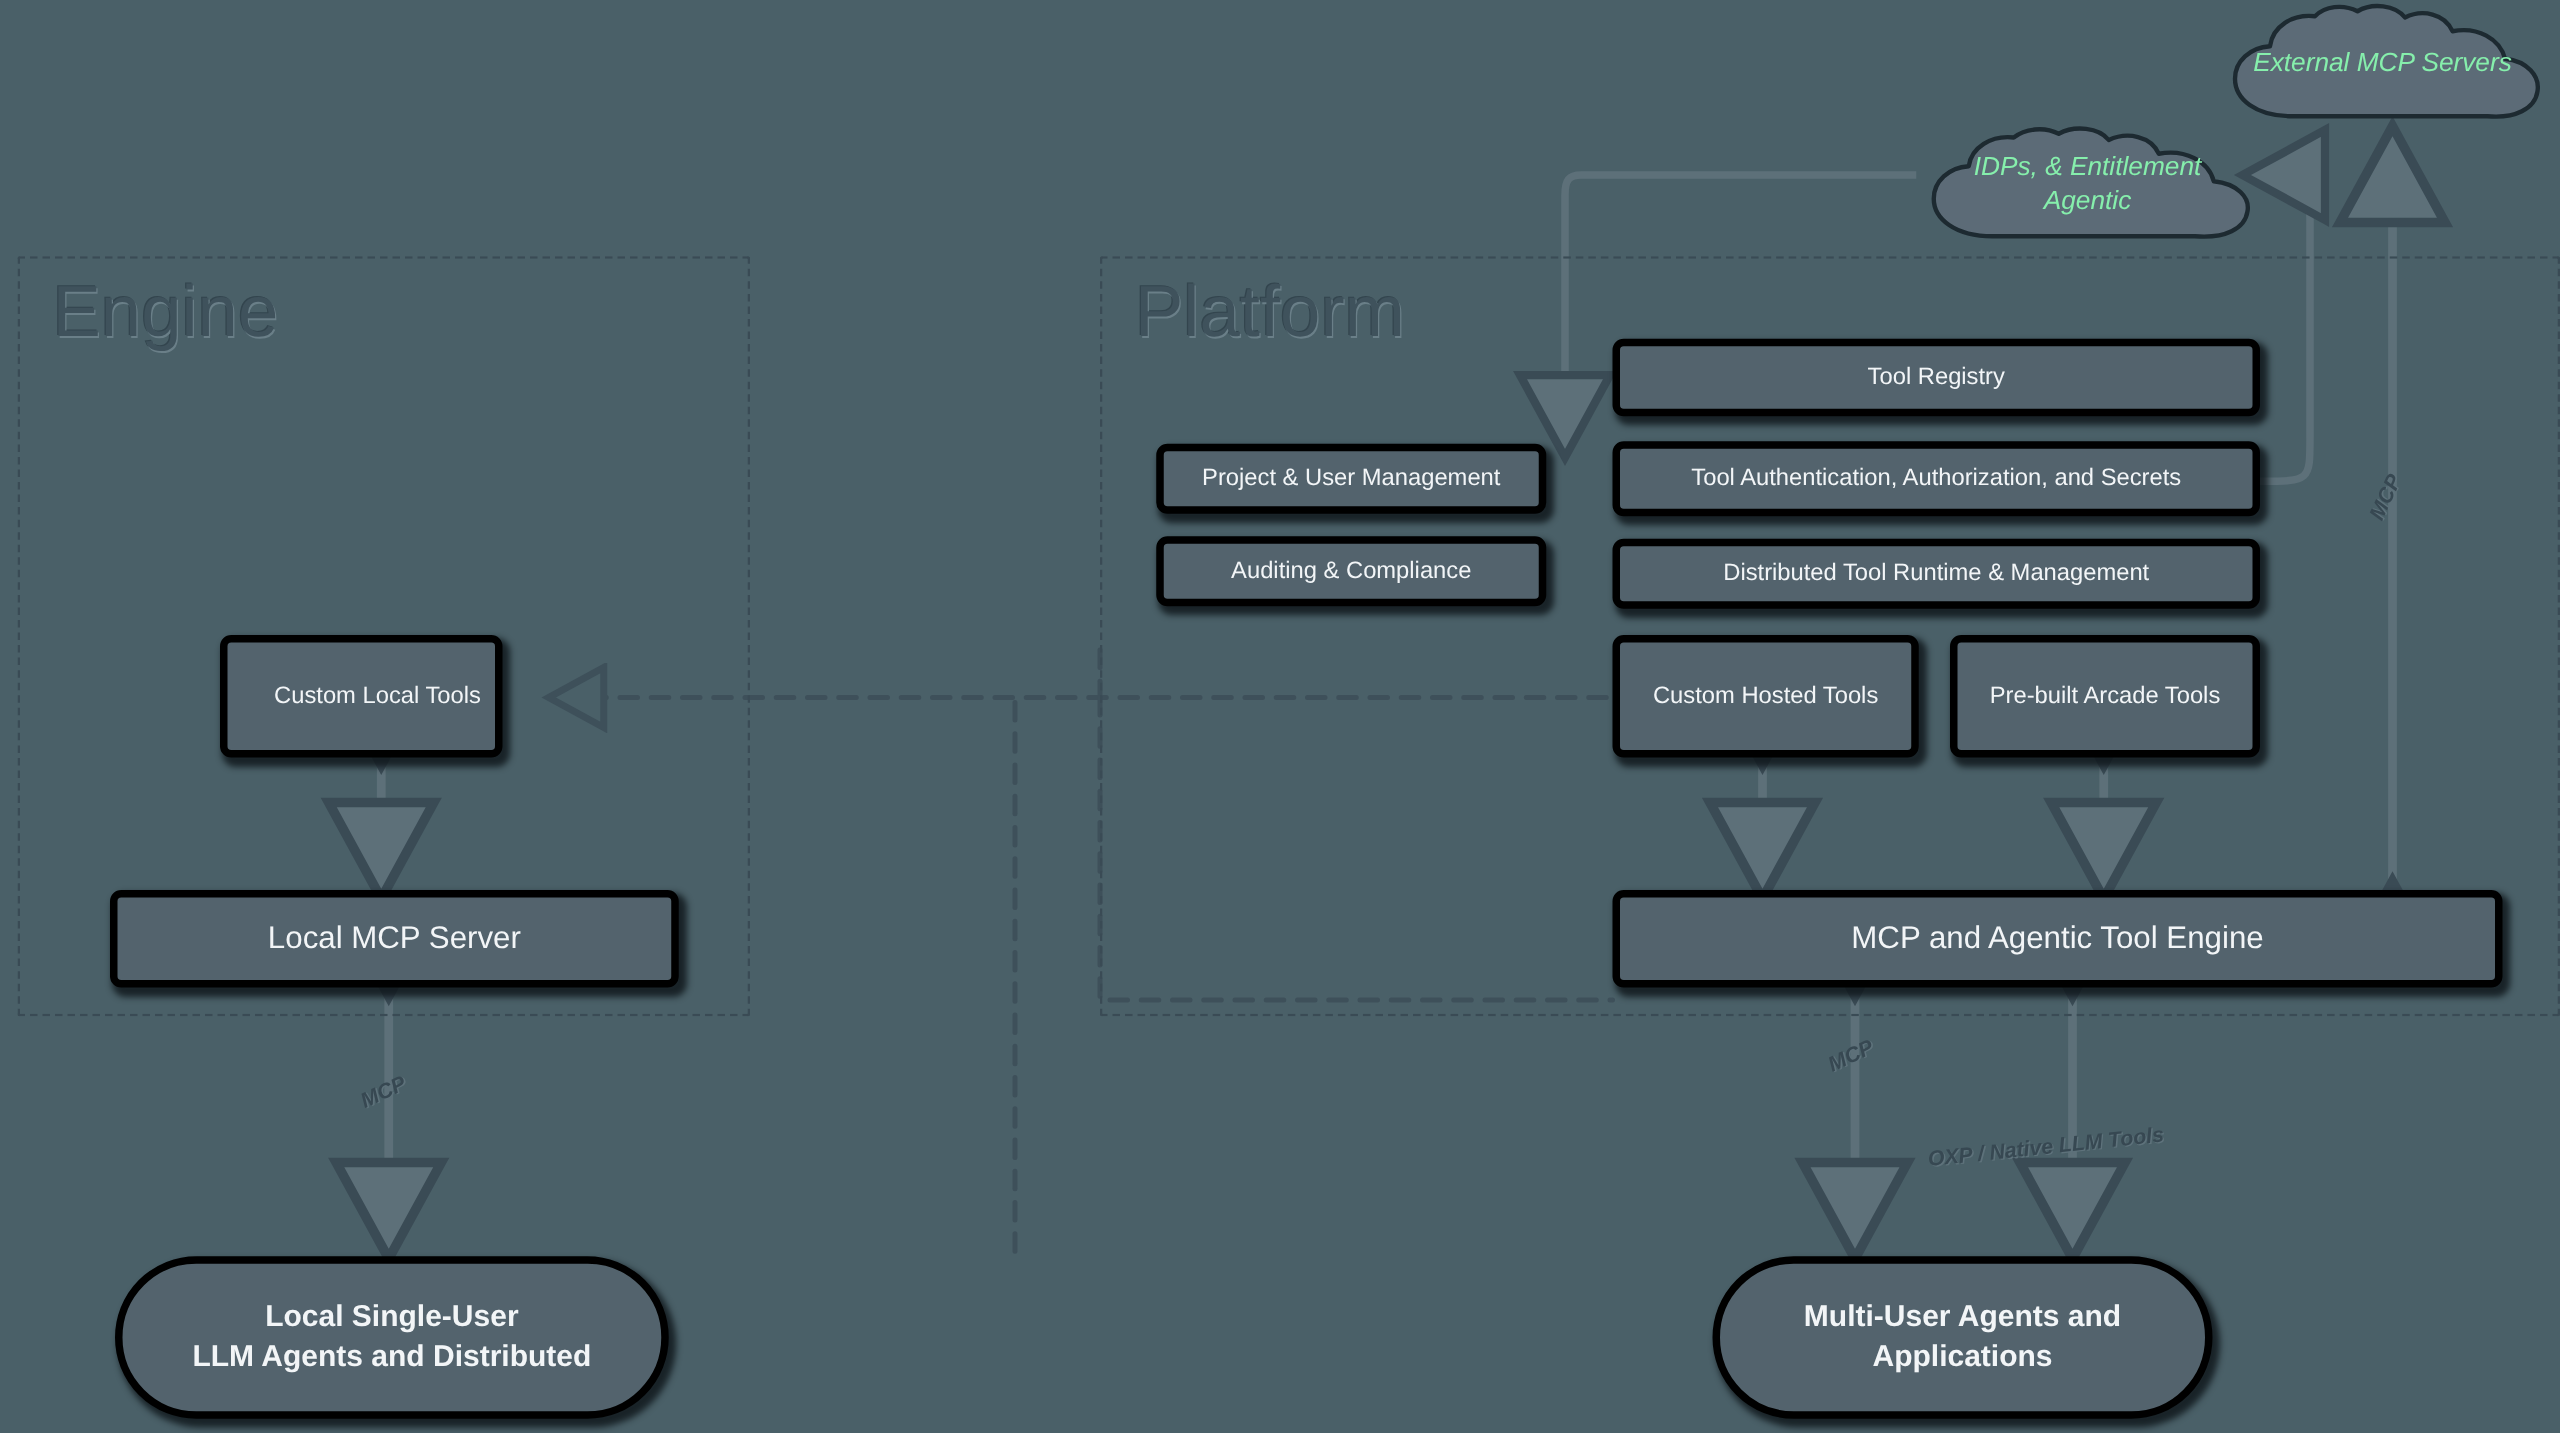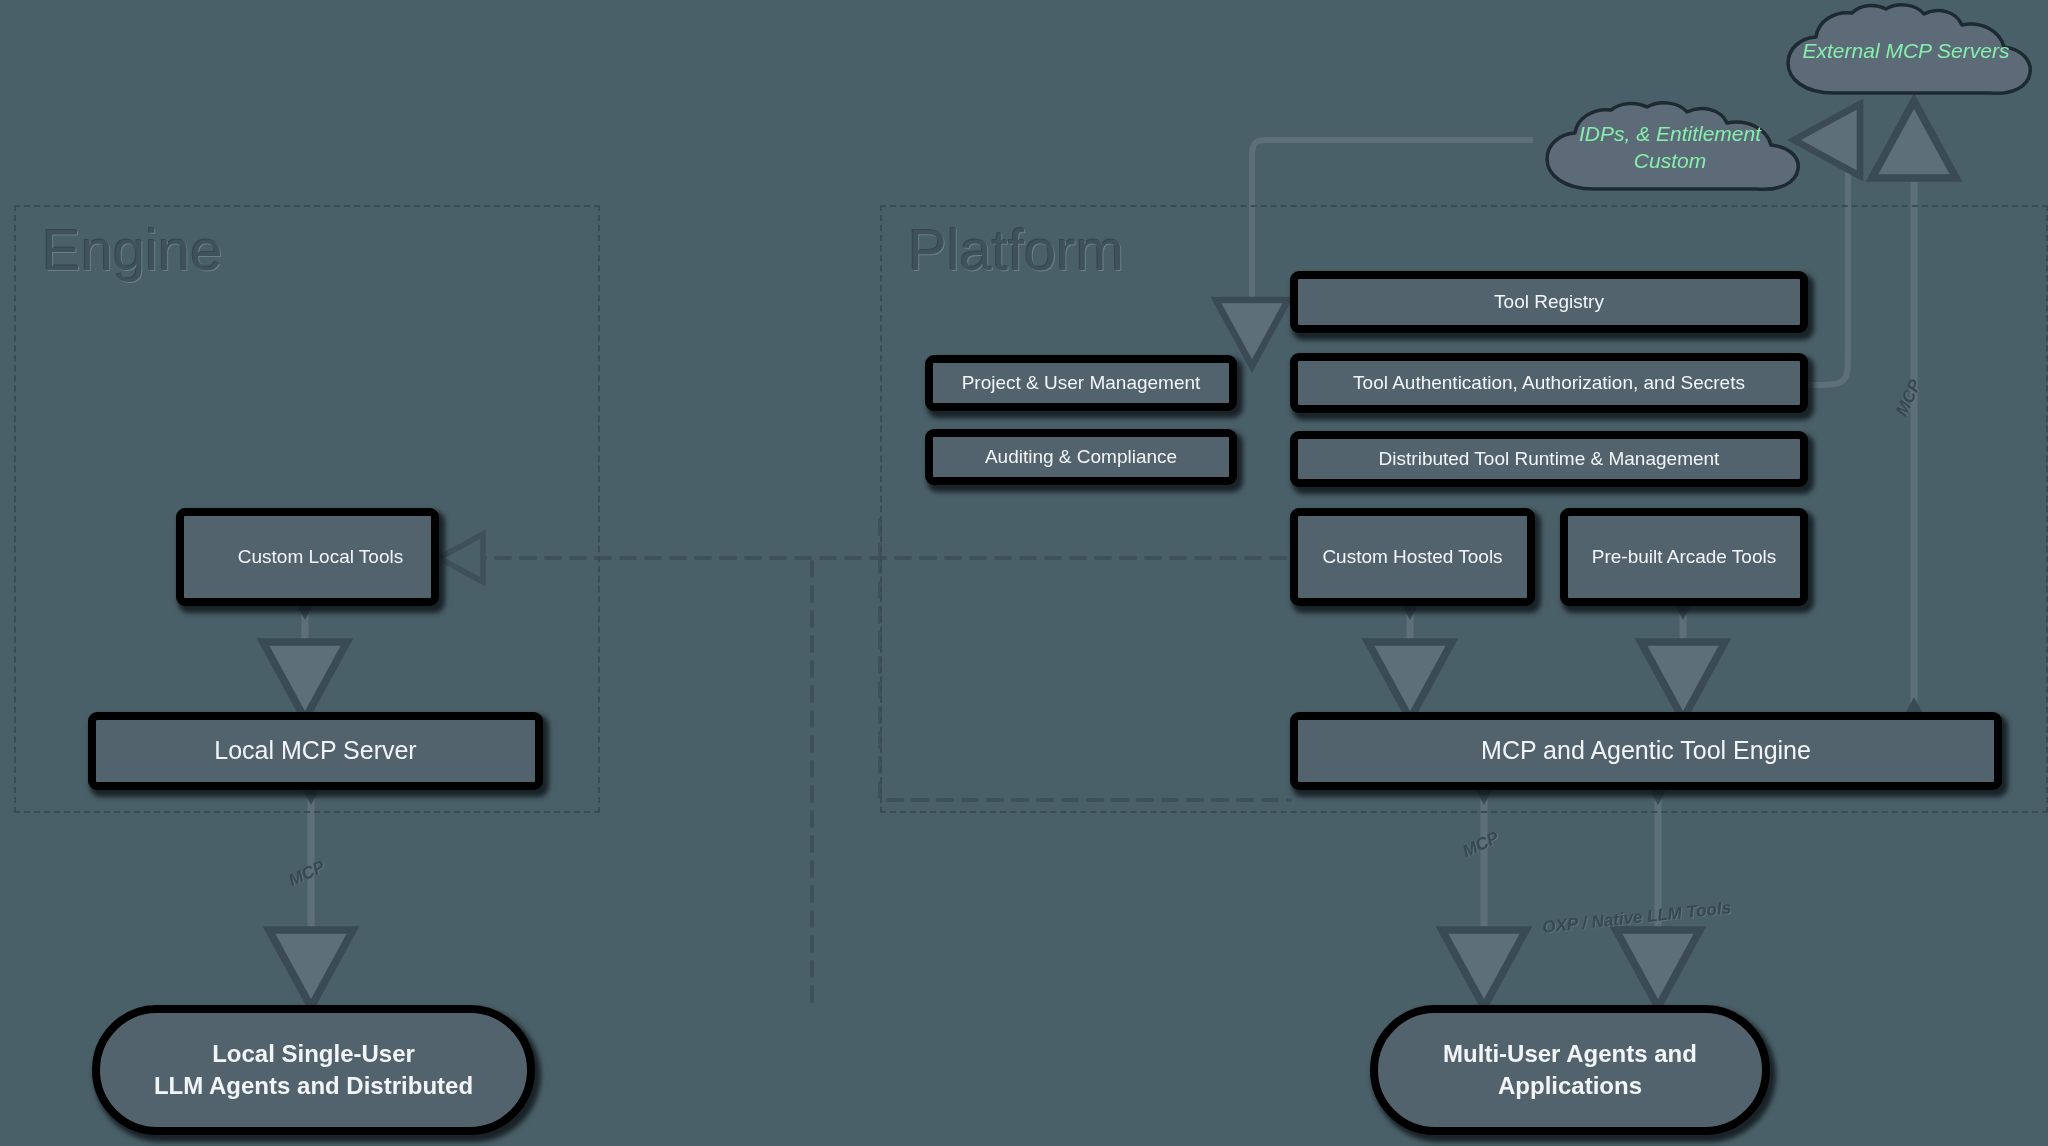--- a/index.html
+++ b/index.html
@@ -28,21 +28,21 @@
       1px 1px 0 #6a7f88,
       -1px -1px 0 #33454e;
     white-space:nowrap;
   }
 
   
   .node{
     position:absolute;
     box-sizing:border-box;
     background:#53636d;
-    border:8px solid #000000;
+    border:6px solid #000000;
     border-radius:9px;
     box-shadow:5px 5px 0 0 #16202600, 4px 5px 5px 2px rgba(12,18,22,.78);
     color:#f2f5f7;
     display:flex;
     align-items:center;
     justify-content:center;
     text-align:center;
     font-size:19px;
     font-weight:400;
     line-height:1.35;
@@ -154,25 +154,25 @@
   </div>
 
   <div class="cloud" style="left:1530px;top:100px;width:280px;height:94px;">
     <svg viewBox="0 0 280 94" preserveAspectRatio="none">
       <path d="M62,86 C32,86 15,72 15,56 C15,42 27,31 43,30 C45,15 61,5 79,7
                C88,0 103,-2 115,4 C128,-3 147,-1 155,9 C170,2 189,6 195,20
                C216,16 235,26 239,42 C258,44 268,55 266,66 C264,80 248,88 224,86 Z" fill="#5c6b77" stroke="#1d2a31" stroke-width="3.5" stroke-linejoin="round" transform="translate(2,3)"></path>
     </svg>
     <span class="cloud-label">
       <span>IDPs, &amp; Entitlement</span><br>
-      <span>Custom</span>
+      <span>Agentic</span>
     </span>
   </div>
 
-  <div class="node" style="left:176px;top:508px;width:263px;height:98px;padding-left:36px;">Custom Local Tools</div>
+  <div class="node" style="left:176px;top:508px;width:226px;height:98px;padding-left:36px;">Custom Local Tools</div>
 
   <div class="node big" style="left:88px;top:712px;width:455px;height:78px;">Local MCP Server</div>
 
   <div class="node bold pill" style="left:92px;top:1005px;width:443px;height:130px;">
     <span>
       <span>Local Single-User</span><br>
       <span>LLM Agents and Distributed</span>
     </span>
   </div>
 

